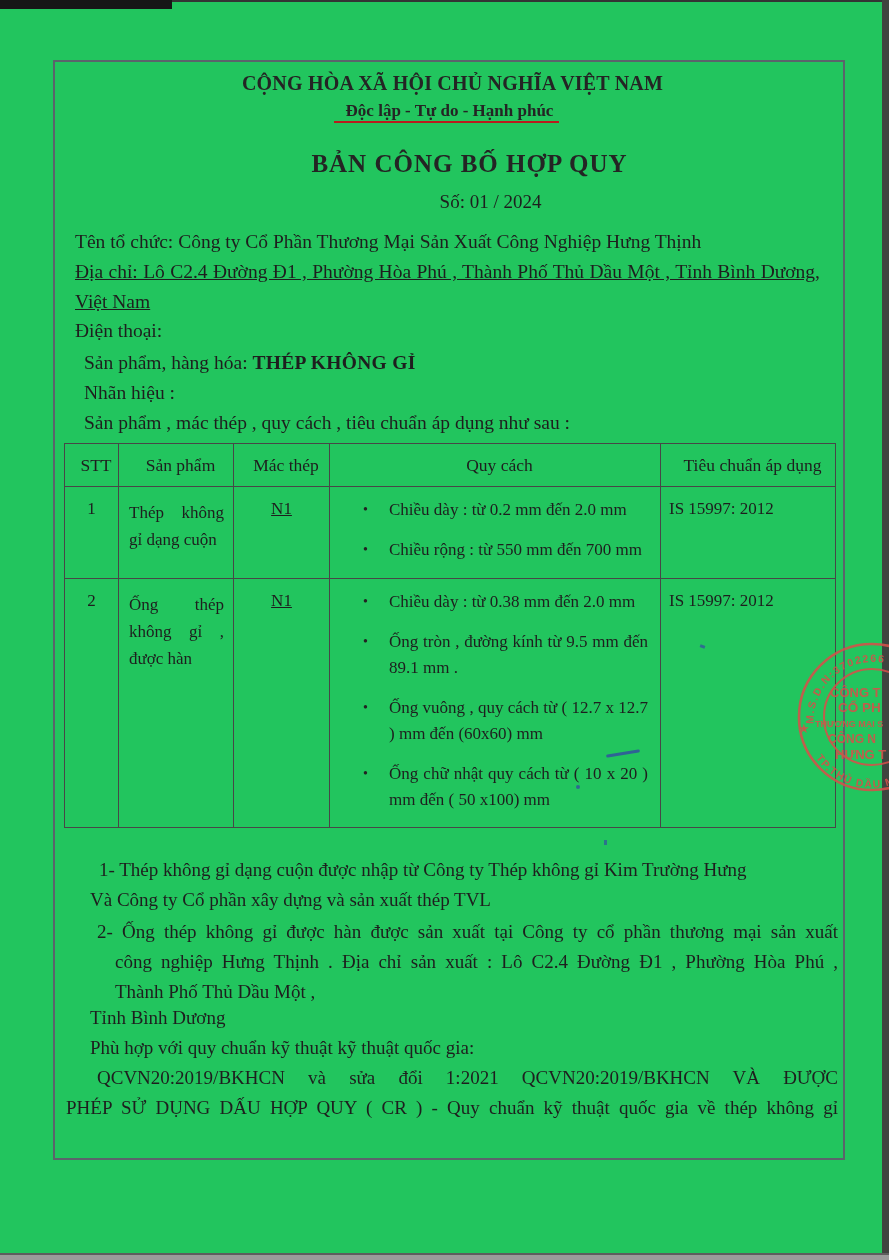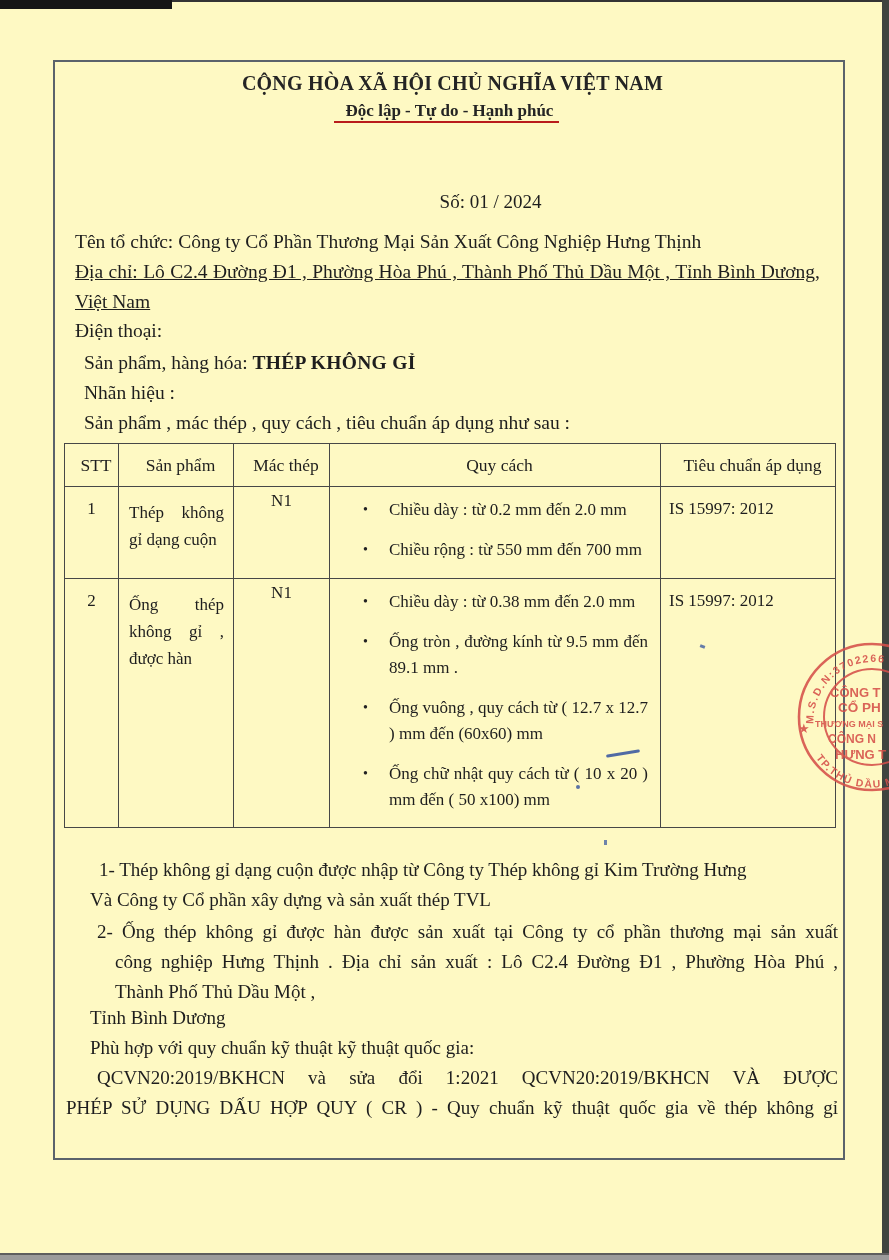--- a/index.html
+++ b/index.html
@@ -1,18 +1,18 @@
 <!DOCTYPE html>
 <html><head>
 <meta charset="utf-8">
 <style>
   html,body{margin:0;padding:0;background:#e8e8e8;}
   .page{
     position:relative;width:889px;height:1260px;margin:0 auto;
-    background:#fef9c3;overflow:hidden;
+    background:#22c55e;overflow:hidden;
     font-family:"Liberation Serif","DejaVu Serif",serif;
     color:#1e1e1e;
   }
   .abs{position:absolute;}
   
   .edge-top{left:0;top:0;width:889px;height:2px;background:#343434;}
   .edge-top-left{left:0;top:0;width:172px;height:9px;background:#161616;}
   .edge-right{left:882px;top:0;width:7px;height:1260px;background:#3f443f;}
   .edge-bottom{left:0;top:1253px;width:889px;height:7px;background:#9b9b9b;border-top:2px solid #5e5e5e;box-sizing:border-box;}
   .frame{left:53px;top:60px;width:792px;height:1100px;border:2px solid #5b636b;box-sizing:border-box;background:transparent;}
@@ -32,21 +32,21 @@
   .product b{letter-spacing:.3px;}
   .brand{left:84px;top:378px;}
   .intro{left:84px;top:408px;}
   
   table.spec{position:absolute;left:64px;top:443px;border-collapse:collapse;table-layout:fixed;width:771px;}
   table.spec td,table.spec th{border:1.6px solid #474747;vertical-align:top;font-size:17px;font-weight:normal;box-sizing:border-box;}
   table.spec th{height:43px;vertical-align:middle;text-align:center;padding:0 0 0 9px;font-size:17.5px;}
   th.c-stt{text-align:center;padding:0;}
   td.stt{text-align:center;padding-top:12px;}
   td.product-cell{padding:12px 9px 0 10px;text-align:justify;line-height:27px;}
-  td.grade{text-align:center;padding-top:4px;}
+  td.grade{text-align:center;padding-top:12px;text-decoration:underline;}
   td.specs{padding:10px 12px 0 0;}
   td.standard{padding:12px 12px 0 8px;}
   tr.r1 td{height:92px;}
   tr.r2 td{height:239px;}
   .qc-item{position:relative;margin:0 0 13px 0;padding-left:59px;text-align:justify;line-height:26.5px;}
   .qc-item .bullet{position:absolute;left:33px;top:0px;font-size:14px;color:#222;}
   
   .note{font-size:19px;line-height:24px;white-space:nowrap;}
   .jline{white-space:normal;text-align:justify;text-align-last:justify;}
   .n1l1{left:99px;top:858px;width:714px;}
@@ -75,20 +75,21 @@
 
   <div class="abs edge-top"></div>
   <div class="abs edge-top-left"></div>
   <div class="abs edge-right"></div>
   <div class="abs edge-bottom"></div>
 
   <div class="abs frame"></div>
 
   <div class="abs center national">CỘNG HÒA XÃ HỘI CHỦ NGHĨA VIỆT NAM</div>
   <div class="abs center motto"><span>Độc lập - Tự do - Hạnh phúc</span></div>
+  <div class="abs center doc-title">BẢN CÔNG BỐ HỢP QUY</div>
   <div class="abs center doc-number">Số: 01 / 2024</div>
 
   <div class="abs bodytxt org">Tên tổ chức: Công ty Cổ Phần Thương Mại Sản Xuất Công Nghiệp Hưng Thịnh</div>
   <div class="abs bodytxt address">Địa chỉ: Lô C2.4 Đường Đ1 , Phường Hòa Phú , Thành Phố Thủ Dầu Một , Tỉnh Bình Dương, Việt Nam</div>
   <div class="abs bodytxt phone">Điện thoại:</div>
   <div class="abs bodytxt product"><span>Sản phẩm, hàng hóa: </span><b>THÉP KHÔNG GỈ</b></div>
   <div class="abs bodytxt brand">Nhãn hiệu :</div>
   <div class="abs bodytxt intro">Sản phẩm , mác thép , quy cách , tiêu chuẩn áp dụng như sau :</div>
 
   <table class="spec">

